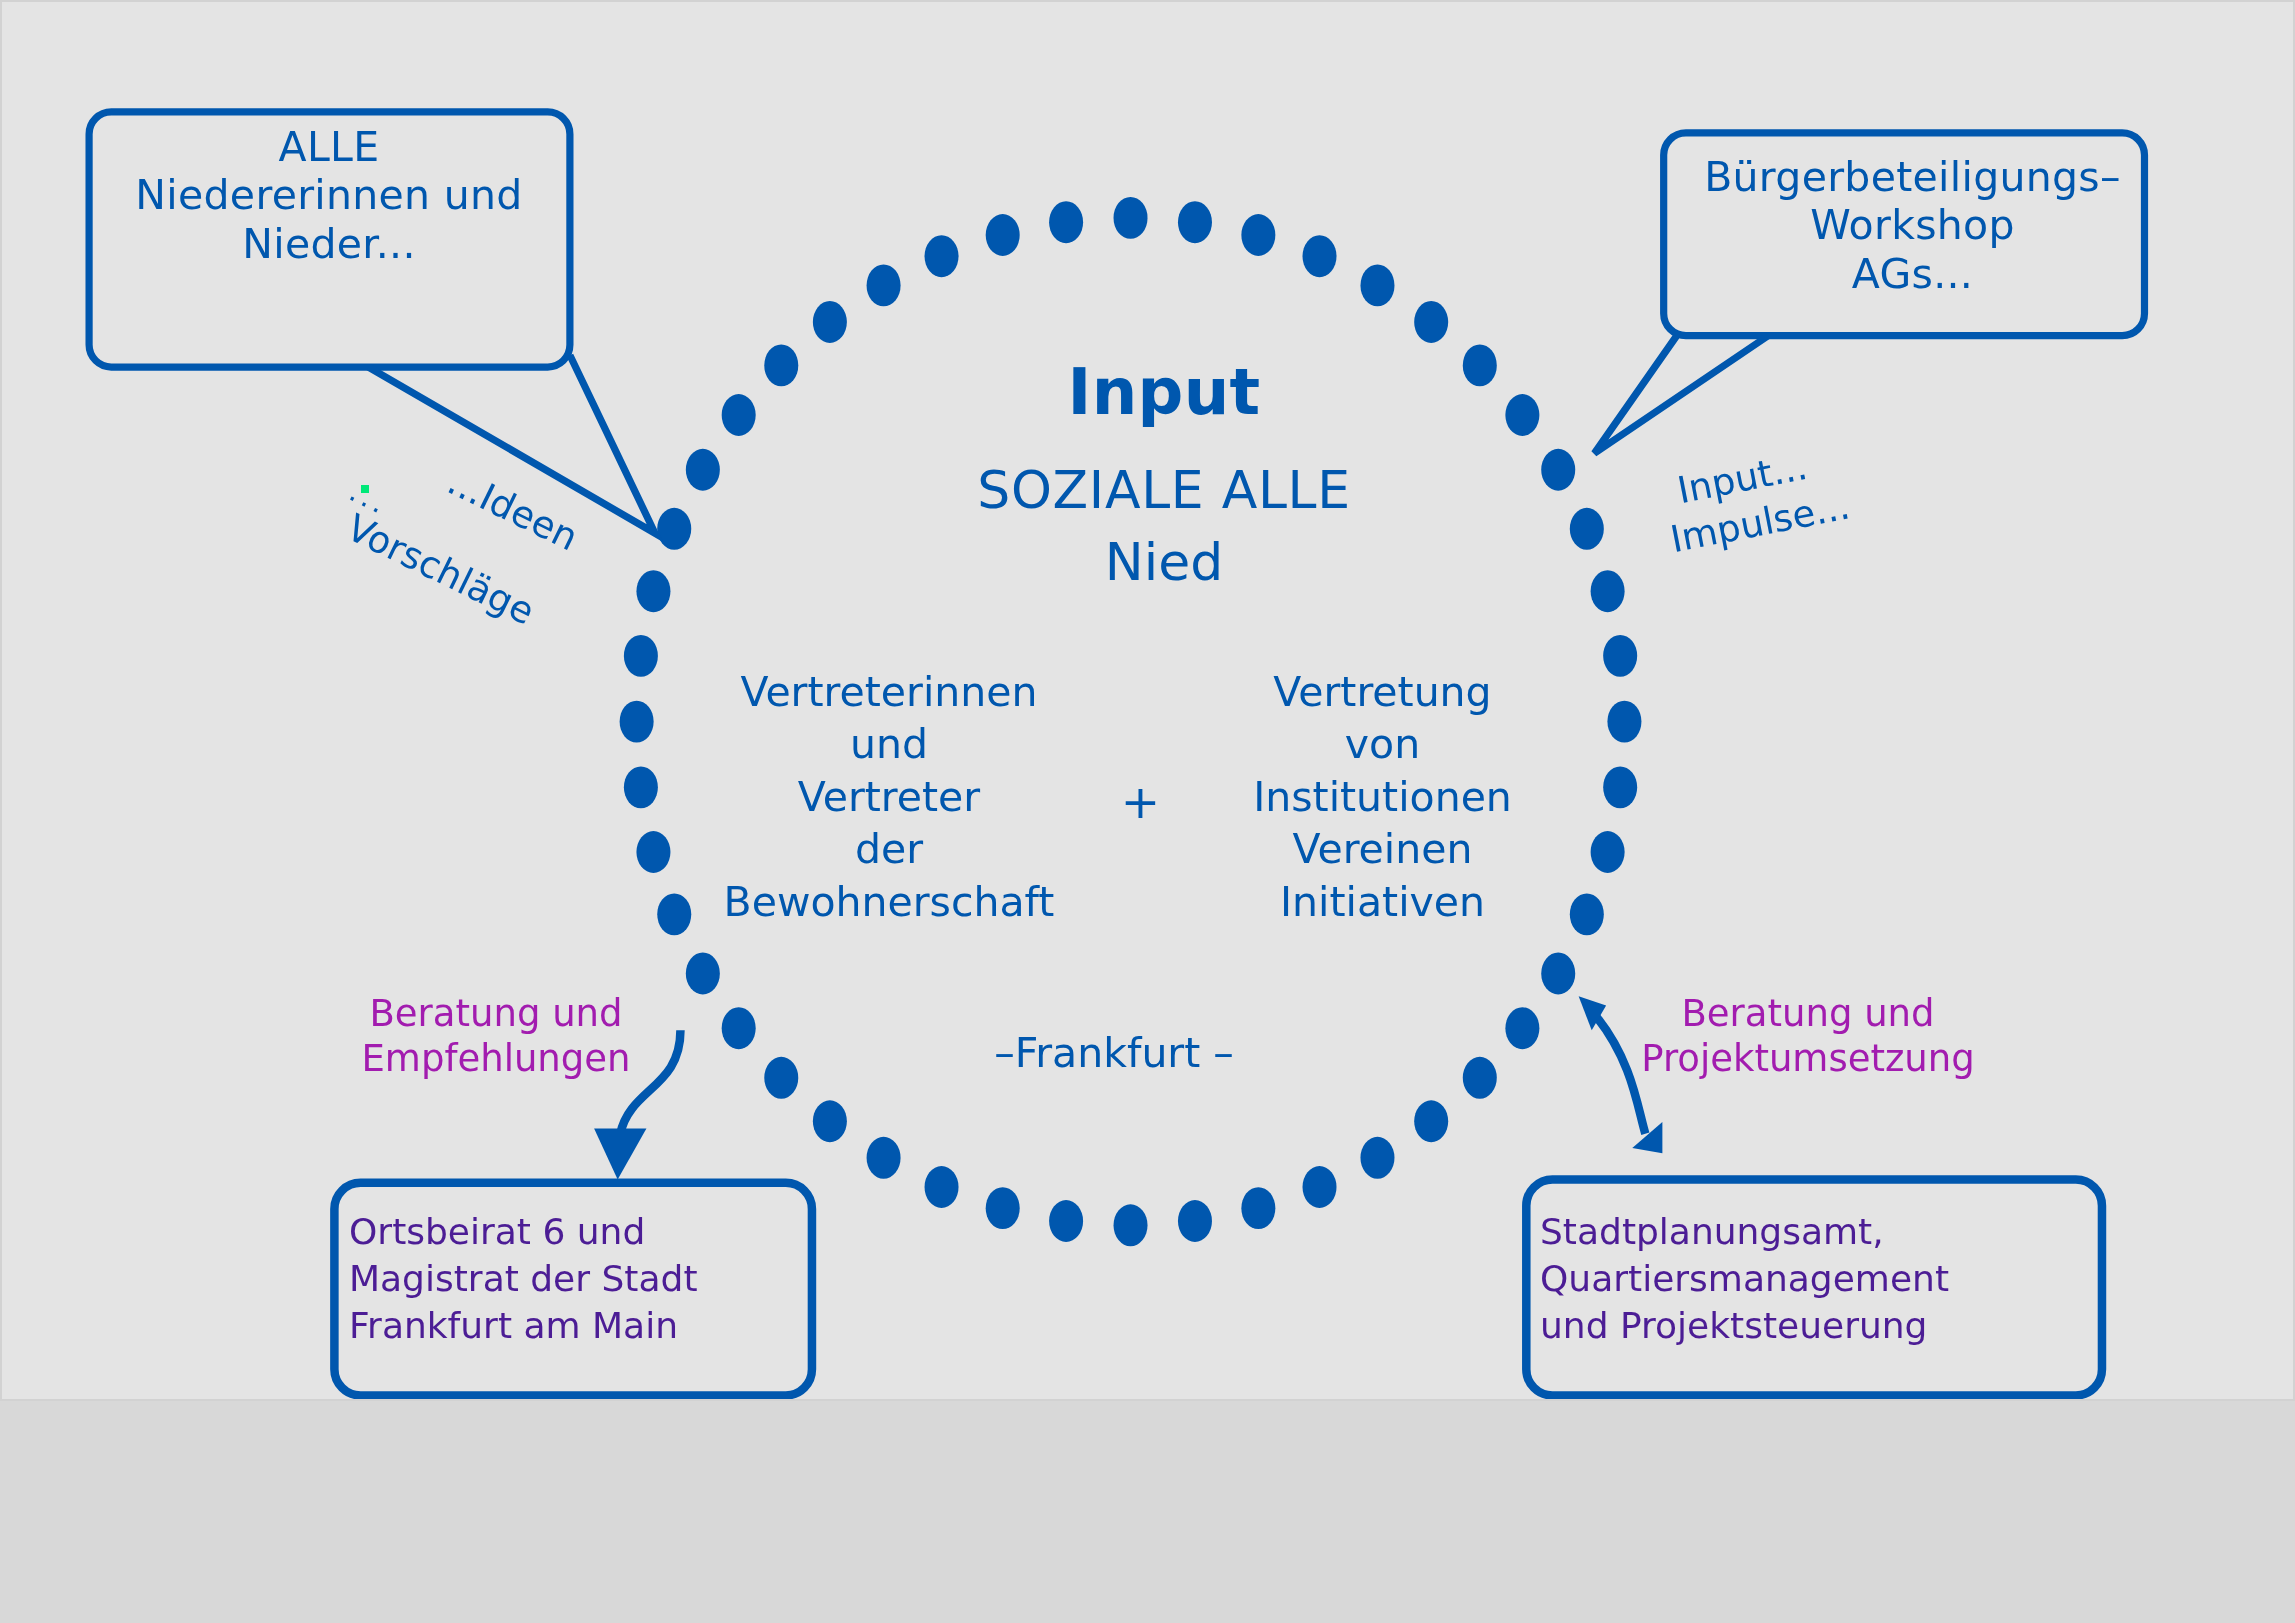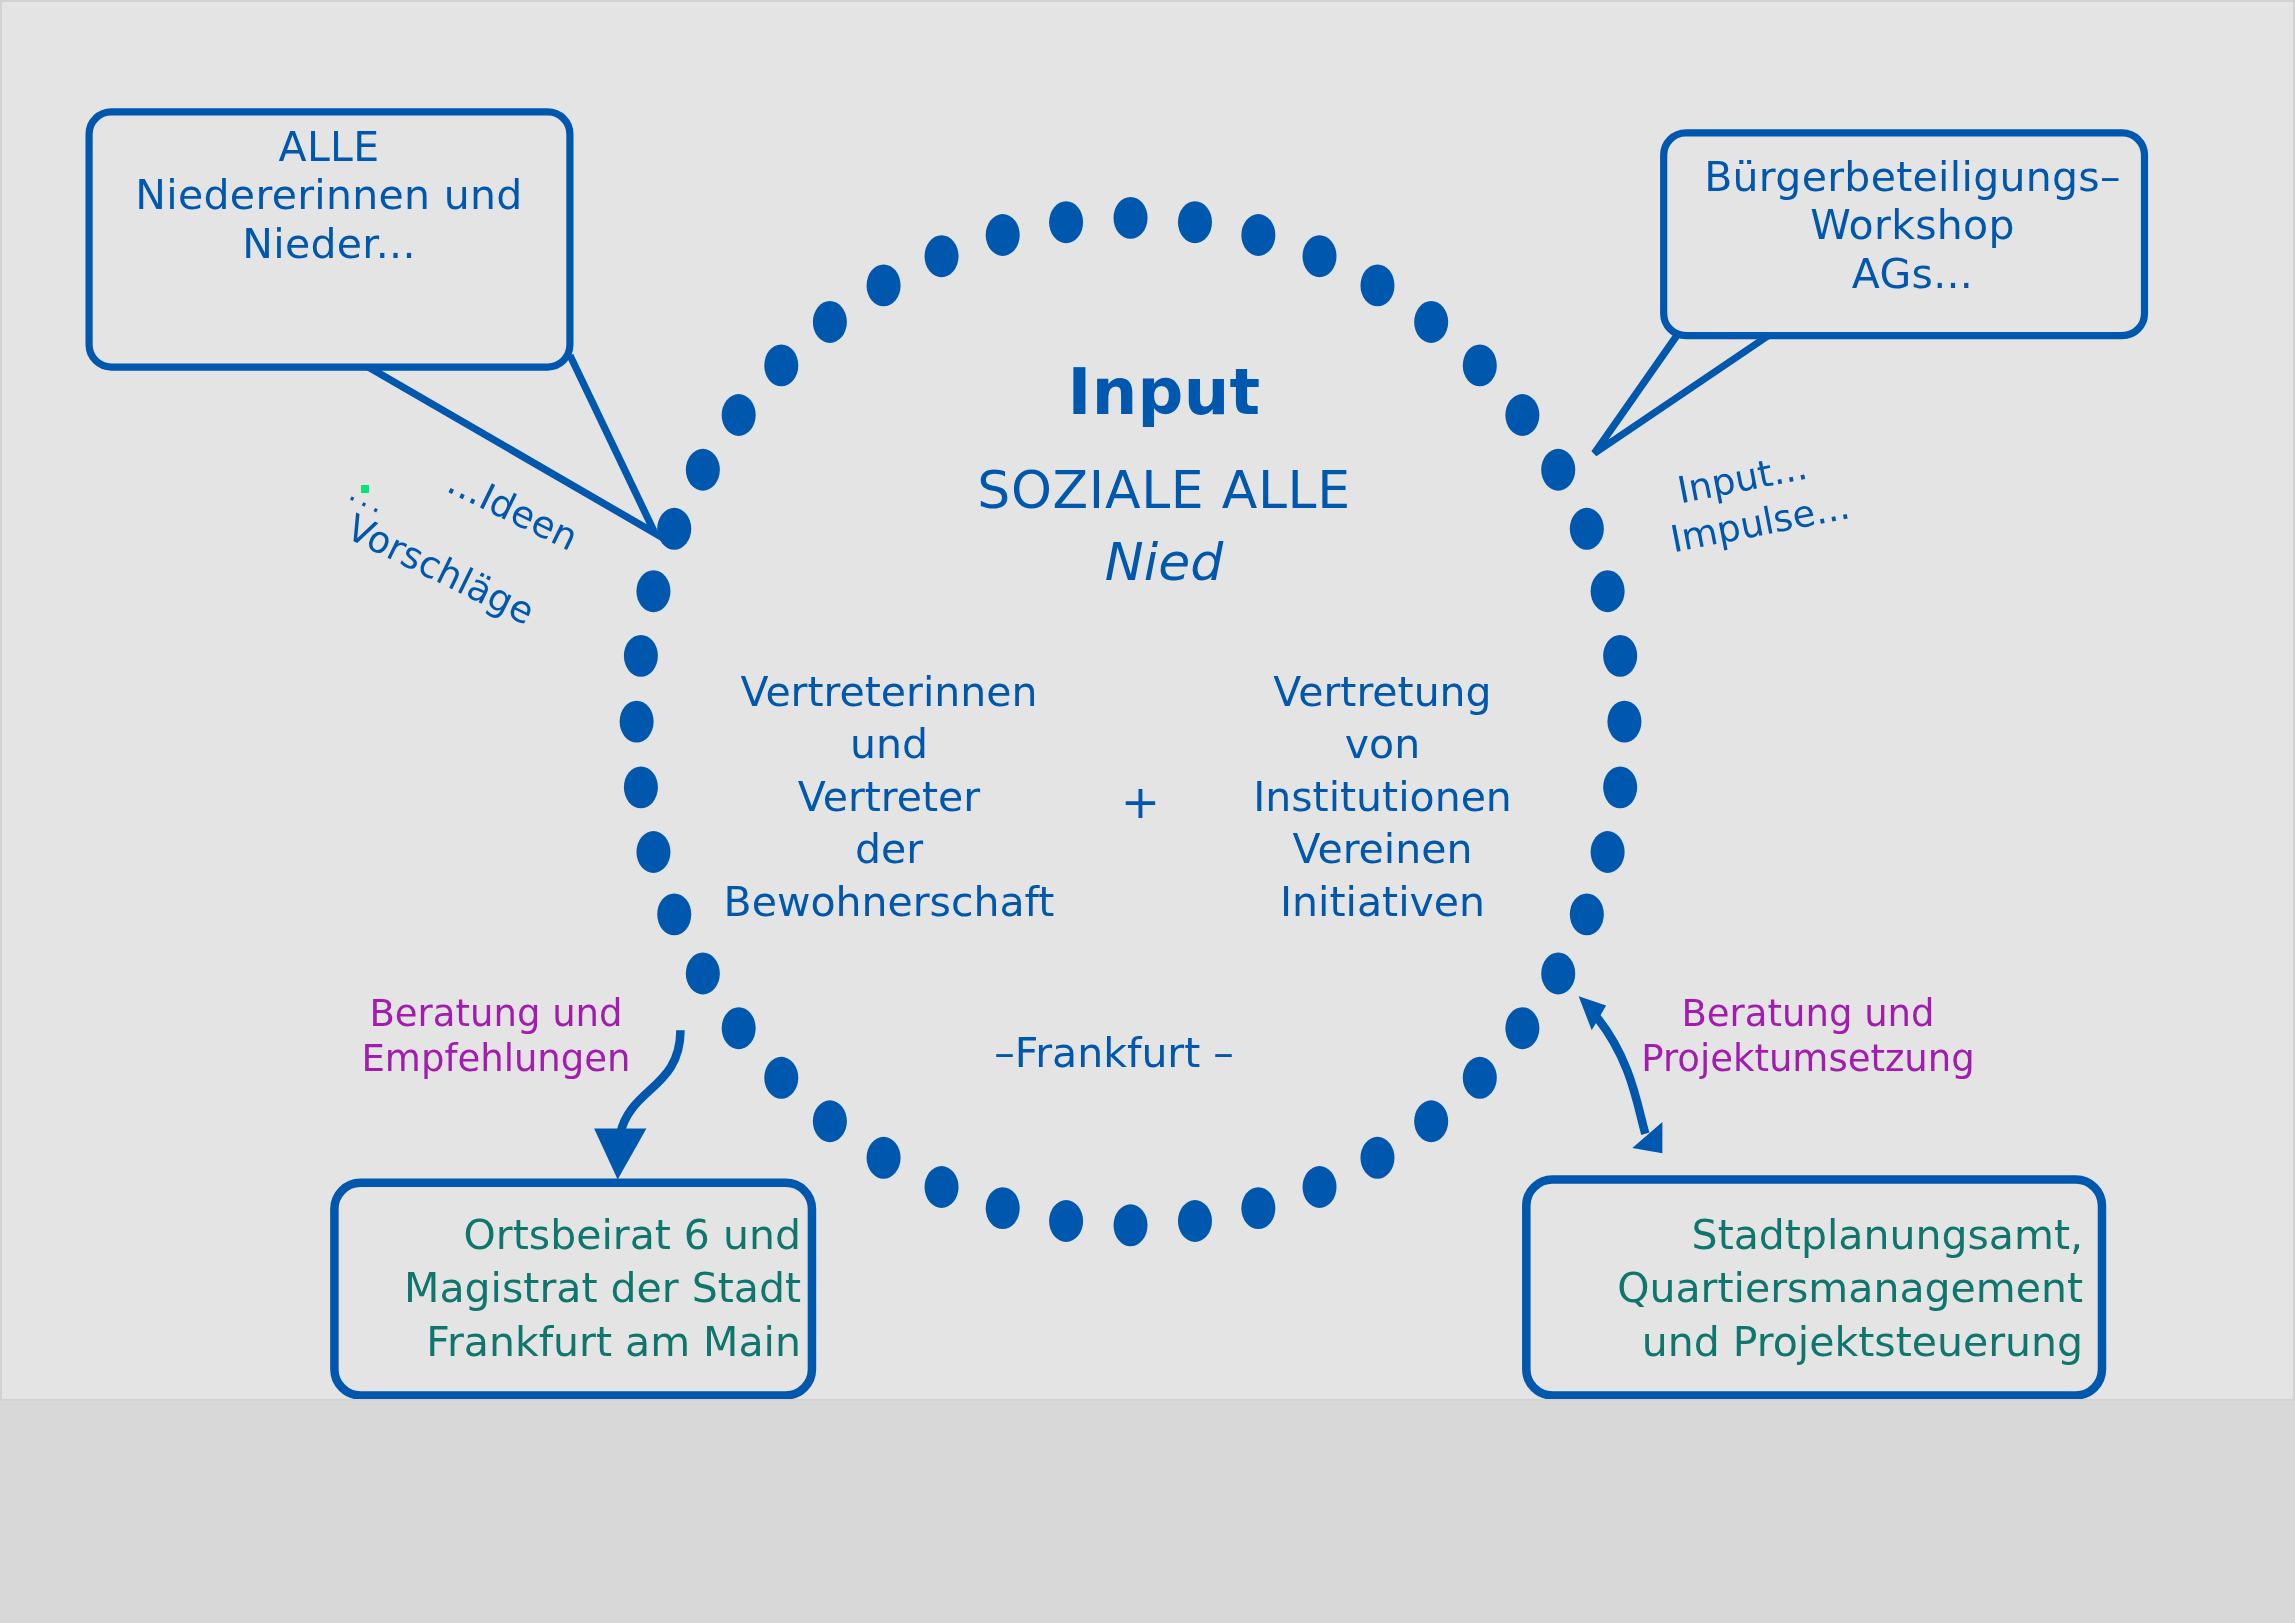--- a/index.html
+++ b/index.html
@@ -56,21 +56,20 @@
   #center-sub1 {
     left: 753px; top: 458px; width: 818px;
     font-size: 52px;
     font-weight: 400;
     letter-spacing: 0.7px;
   }
   #center-sub2 {
     left: 753px; top: 530px; width: 818px;
     font-size: 52px;
     font-weight: 400;
-    font-style: italic;
   }
 
   
   #col-left {
     left: 681px; top: 664px; width: 412px;
     font-size: 41px;
     line-height: 1.28;
   }
   #col-right {
     left: 1184px; top: 664px; width: 393px;
@@ -109,24 +108,24 @@
     text-align: center;
     color: #a21caf;
     white-space: pre-line;
   }
   #cap-left  { left: 340px;  top: 989px; width: 308px; }
   #cap-right { left: 1636px; top: 989px; width: 340px; }
 
   
   .box-text {
     position: absolute;
-    font-size: 41px;
+    font-size: 36px;
     line-height: 1.30;
-    text-align: right;
-    color: #0f766e;
+    text-align: left;
+    color: #4c1d95;
     white-space: pre-line;
   }
   #box-left-text  { left: 347px;  top: 1207px; width: 452px; }
   #box-right-text { left: 1538px; top: 1207px; width: 543px; }
 
   .green-speck {
     position: absolute;
     left: 359px; top: 483px;
     width: 7.9px; height: 7.9px;
     background: #00e878;

